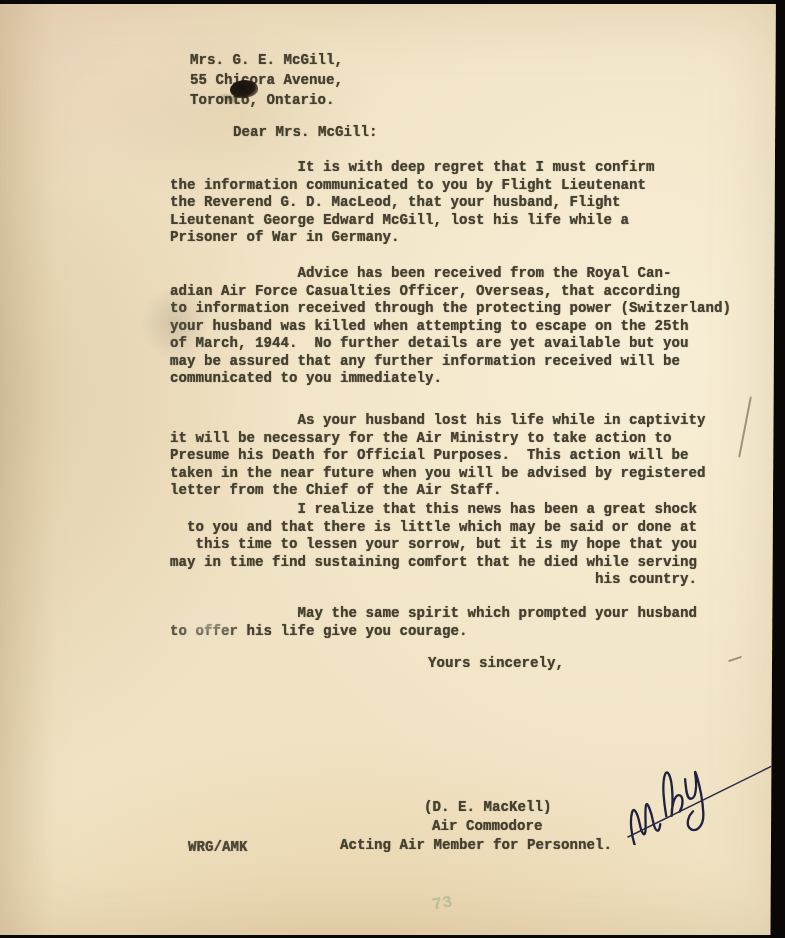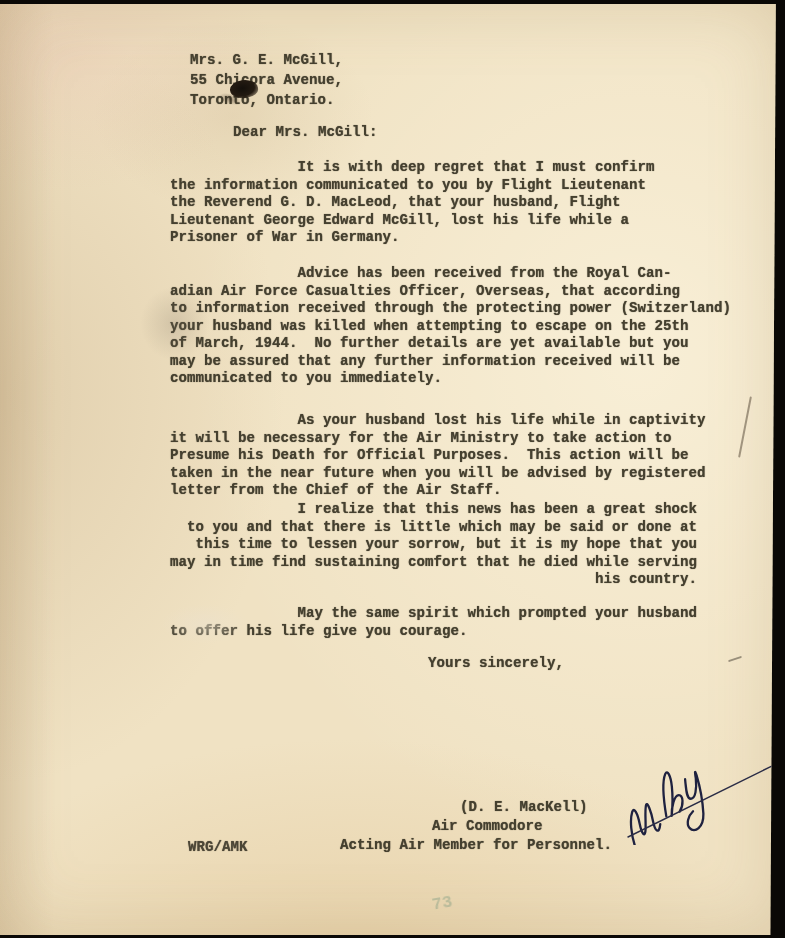--- a/index.html
+++ b/index.html
@@ -43,21 +43,21 @@
     text-shadow: 0 0 1px rgba(62,56,44,0.75), 0.4px 0.4px 0 rgba(62,56,44,0.25);
   }
   .addr       { left: 190px; top: 46px;  line-height: 20px; }
   .salute     { left: 190px; top: 120px; margin-left: 43px; }
   .p1         { left: 170px; top: 155px; }
   .p2         { left: 170px; top: 261px; }
   .p3         { left: 170px; top: 395px; margin-top: 13px; }
   .p4         { left: 170px; top: 497px; text-align: right; }
   .p5         { left: 170px; top: 601px; }
   .closing    { left: 428px; top: 651px; }
-  .sig-name   { left: 424px; top: 795px; margin-left: 36px; }
+  .sig-name   { left: 424px; top: 795px; }
   .sig-rank   { left: 432px; top: 814px; text-align: center; }
   .sig-title  { left: 340px; top: 833px; }
   .typist     { left: 188px; top: 835px; color: #4c4636; text-align: center; }
 
   .ink-blot {
     position: absolute;
     left: 230px; top: 76px;
     width: 28px; height: 18px;
     background: radial-gradient(ellipse at 45% 45%, #14100b 0%, #241b12 55%, rgba(40,30,18,0.55) 78%, transparent 100%);
     border-radius: 55% 62% 48% 58%;

